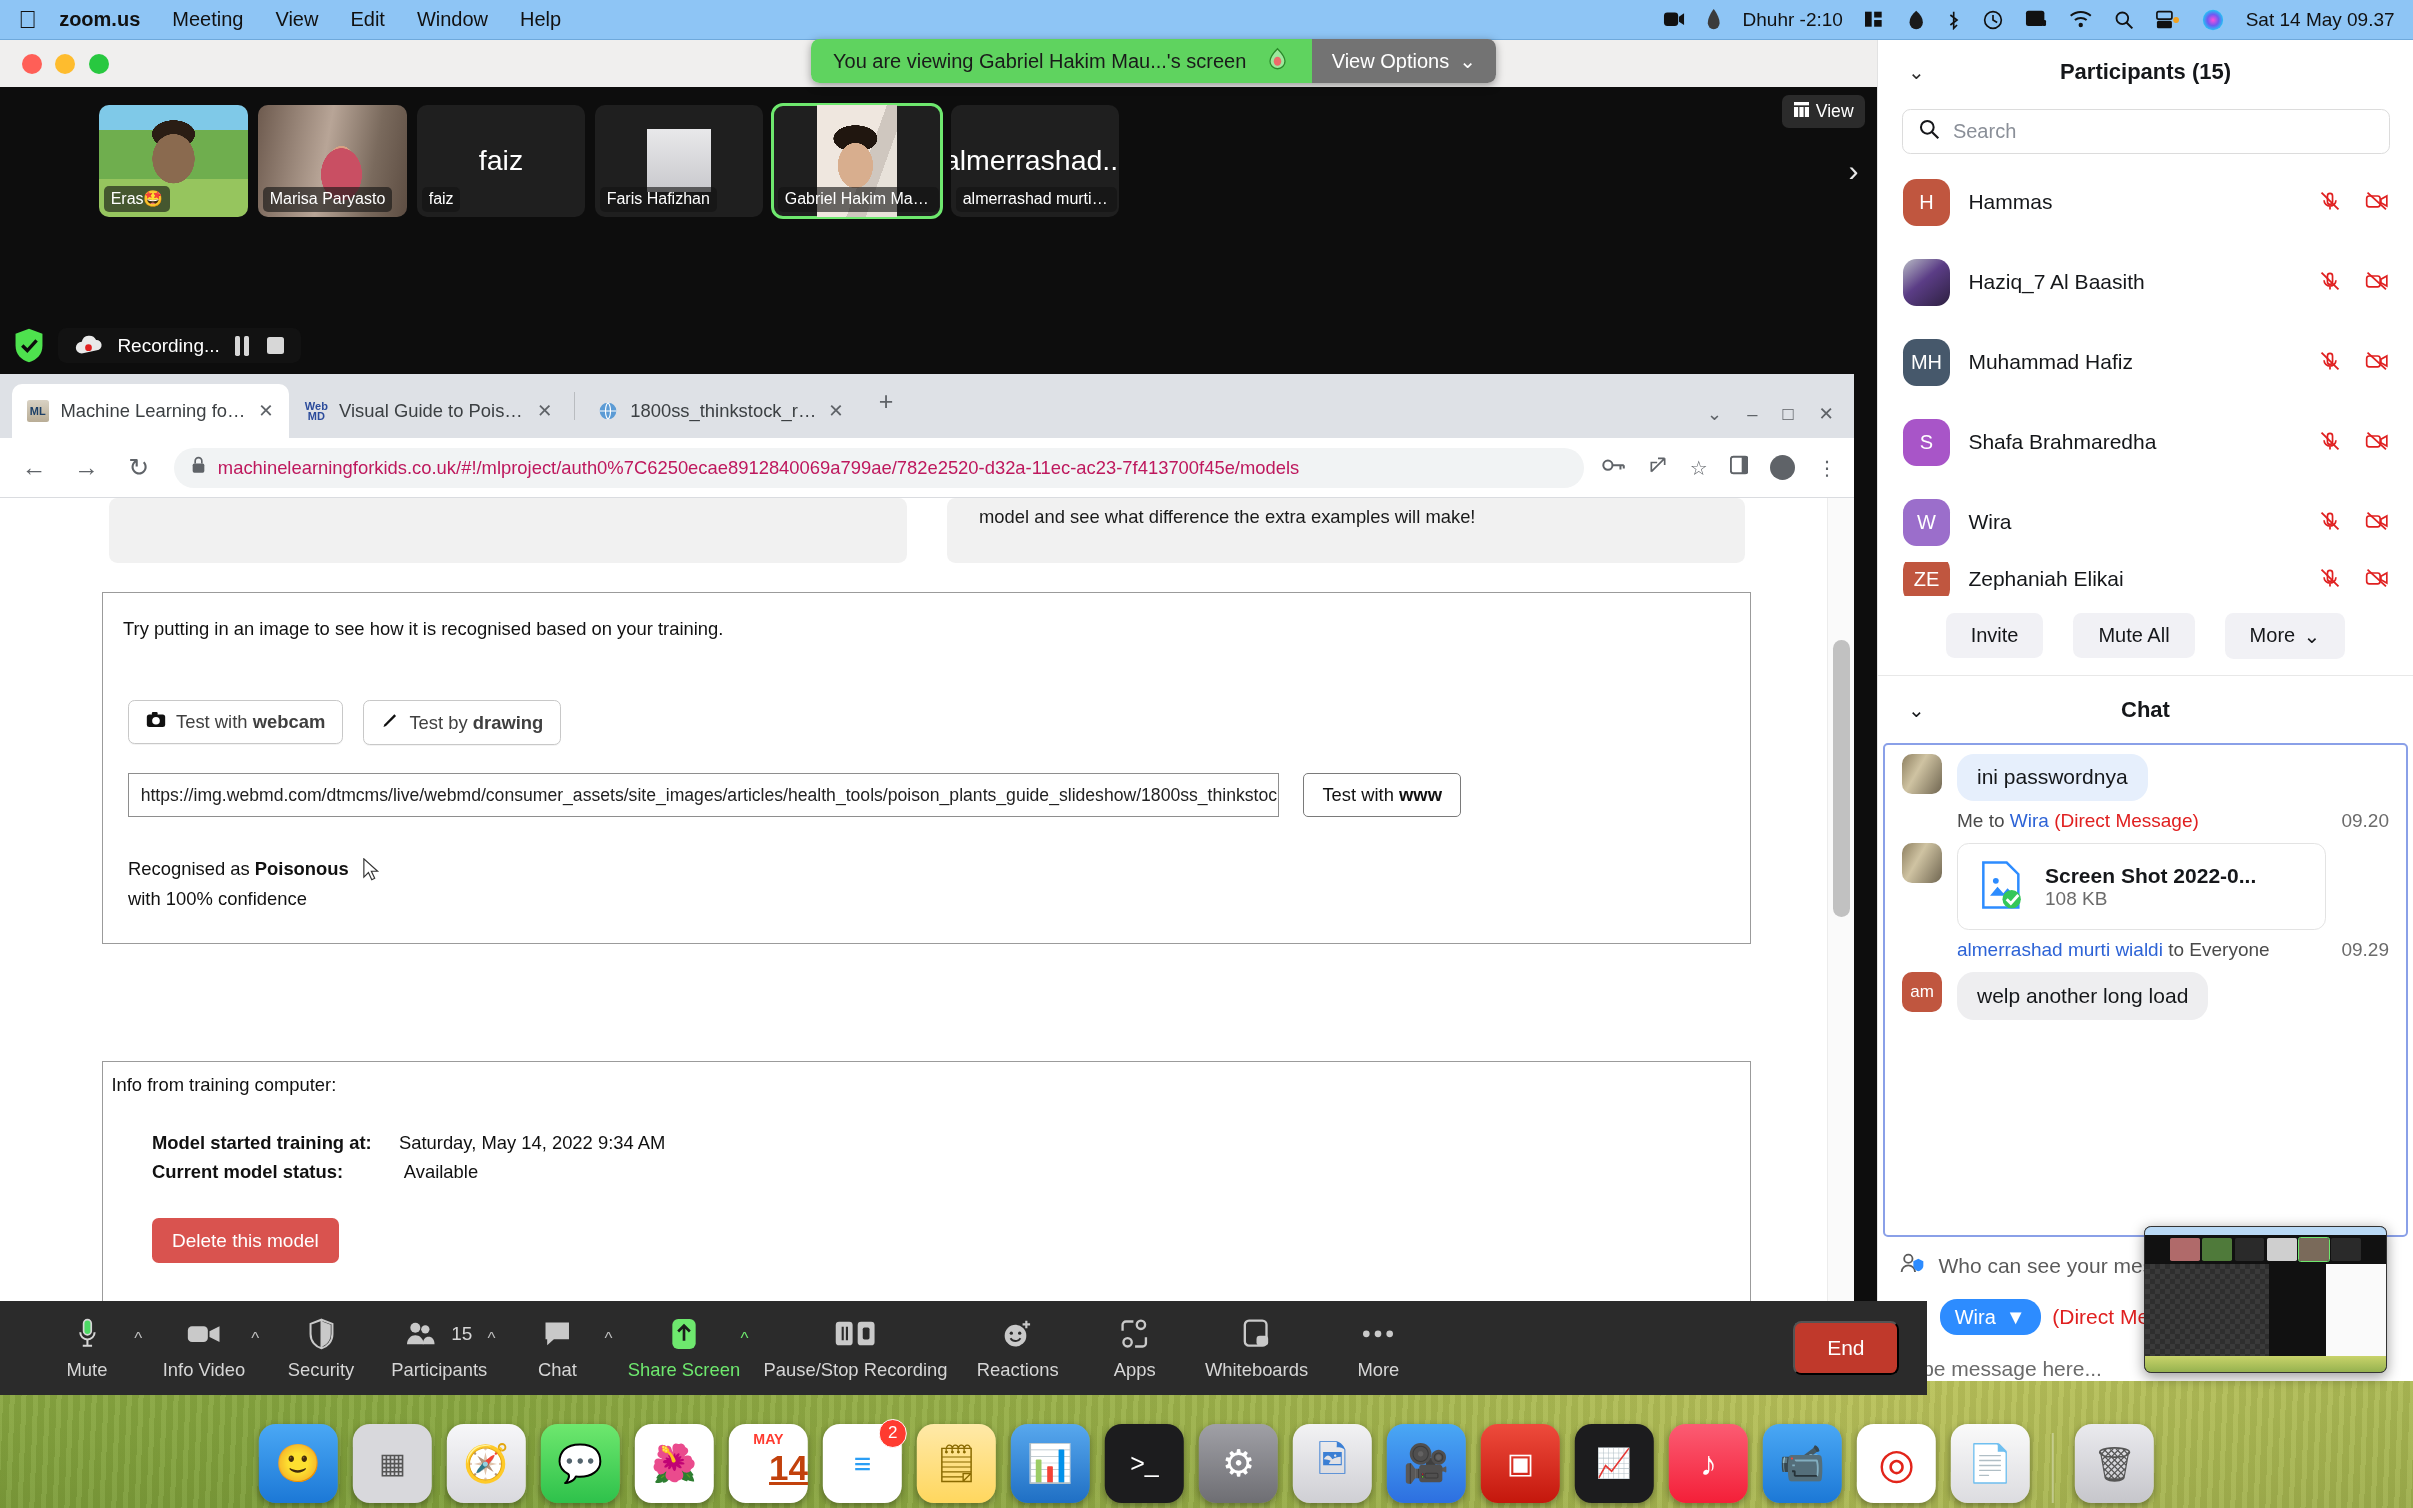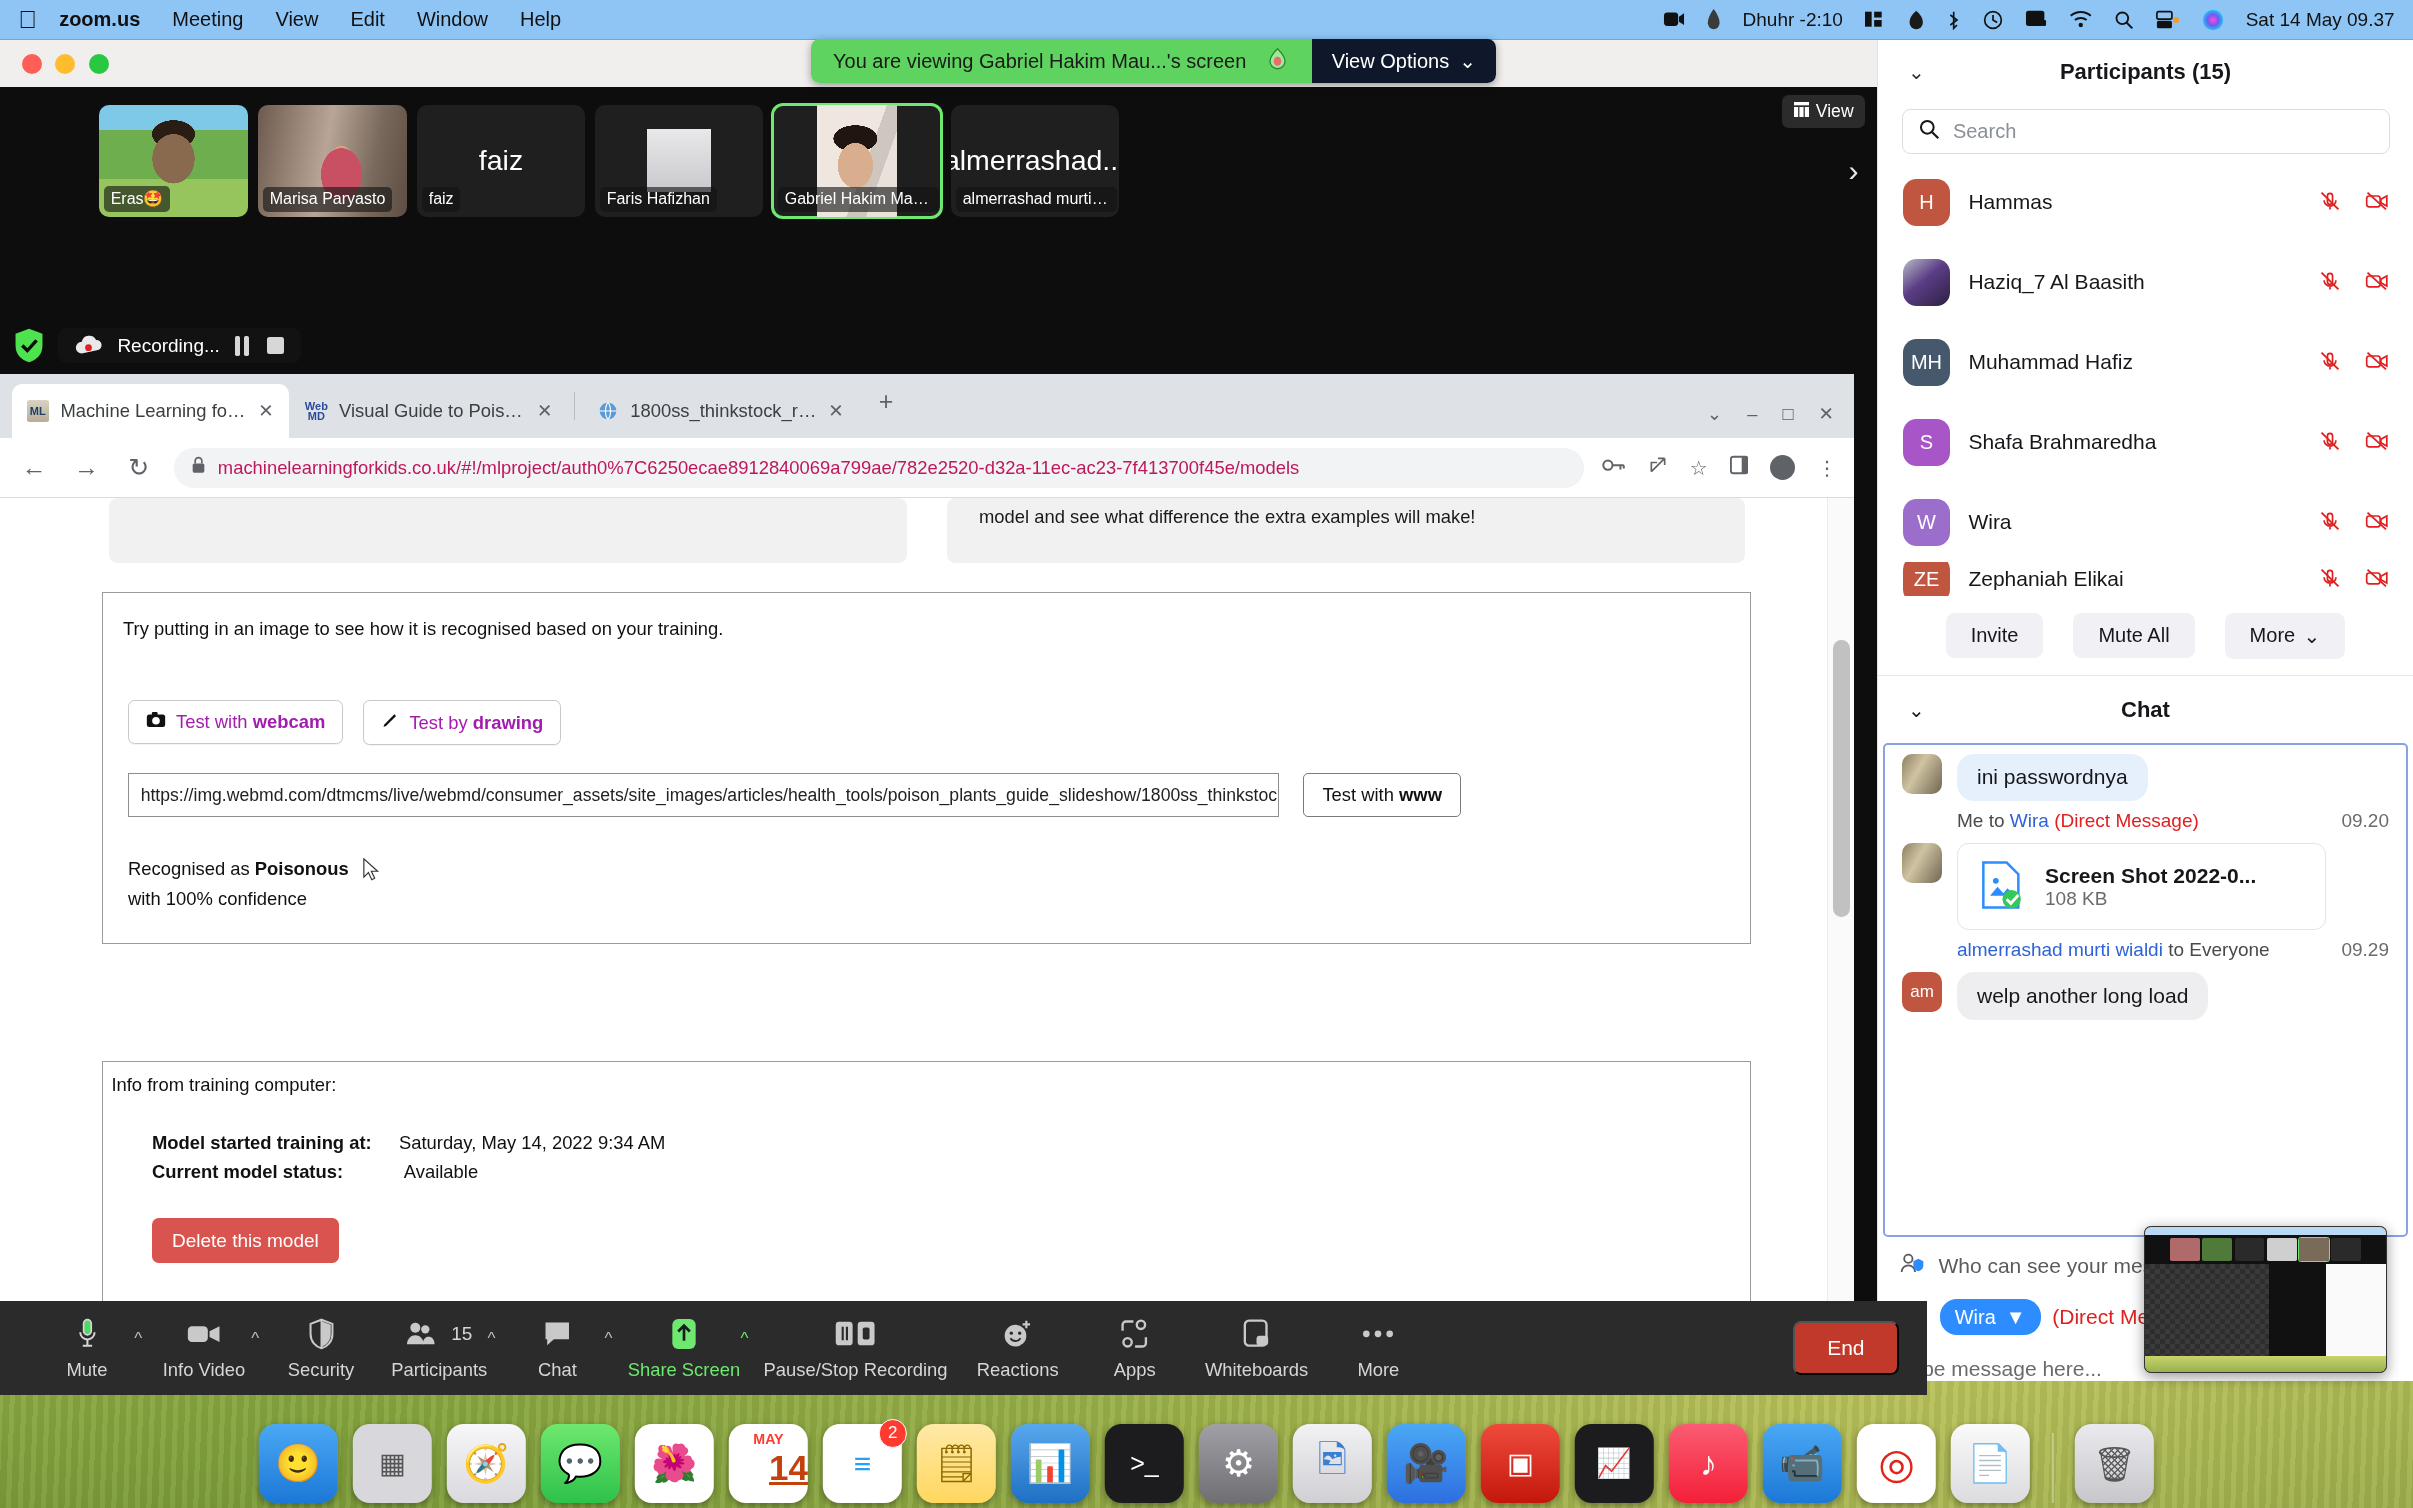--- a/index.html
+++ b/index.html
@@ -61,21 +61,21 @@
     display: flex; align-items: stretch; z-index: 70;
     border-radius: 8.4px; overflow: hidden;
     box-shadow: 0 2.5px 8.4px rgba(0,0,0,0.35);
   }
   .sharebar .grn {
     background: #5fd35f; color: #1a1a1a; font-size: 20px;
     display: flex; align-items: center; gap: 18.4px; padding: 0 22px;
     white-space: nowrap;
   }
   .sharebar .vo {
-    background: #0f172a; color: #fff; font-size: 20px;
+    background: #737373; color: #fff; font-size: 20px;
     display: flex; align-items: center; gap: 10px; padding: 0 20px;
     white-space: nowrap;
   }
 
   
   .filmstrip {
     position: absolute; left: 0; top: 47px; width: 1877px; height: 147px;
     background: #0d0d0d; display: flex; align-items: center; padding-left: 99px; gap: 10px;
   }
   .tile {
@@ -183,21 +183,21 @@
   .greycard { position: absolute; background: #f1f1f1; border-radius: 8.4px; }
   .cardtext { position: absolute; font-size: 18.4px; color: #1a1a1a; }
 
   .panel {
     position: absolute; border: 0.8px solid #9b9b9b; background: #fff;
   }
   .ptext { font-size: 18.4px; color: #111; }
   .btn-plain {
     display: inline-flex; align-items: center; gap: 10px;
     border: 0.8px solid #c8c8c8; border-radius: 6.7px; background: #fff;
-    padding: 10px 17px; font-size: 18.4px; color: #a21caf;
+    padding: 10px 17px; font-size: 18.4px; color: #404040;
     box-shadow: 0 0.8px 0.8px rgba(0,0,0,0.05);
     text-align: center;
   }
   .url-input {
     border: 0.8px solid #8e8e8e; background: #fff; height: 44px; width: 1151px;
     display: flex; align-items: center; padding: 0 11.7px; font-size: 17.6px; color: #222;
     overflow: hidden; white-space: nowrap;
   }
   .btn-www {
     border: 0.8px solid #7a7a7a; background: #fff; border-radius: 5px;

